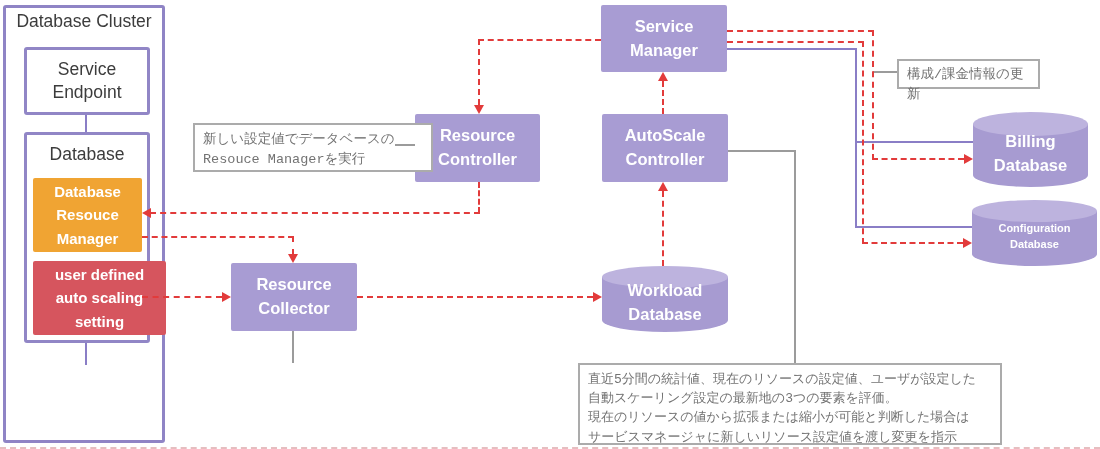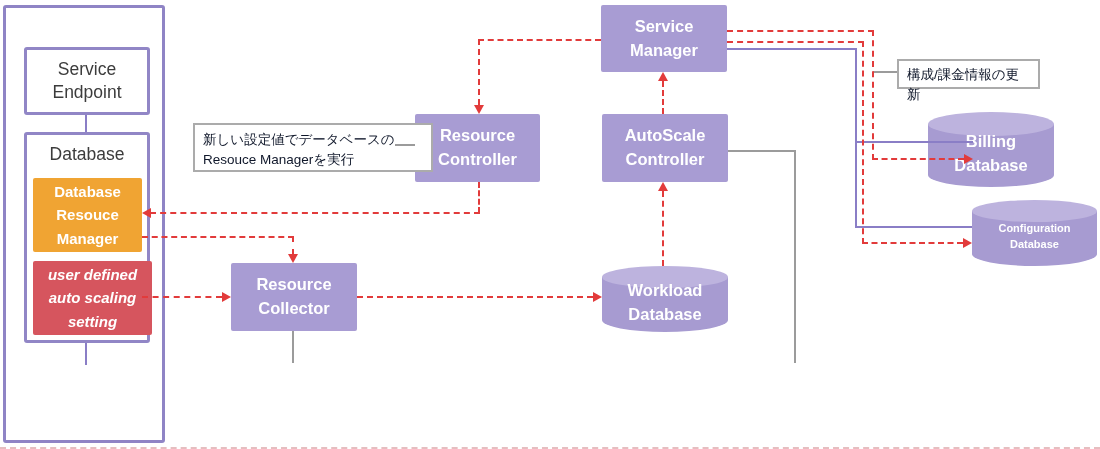--- a/index.html
+++ b/index.html
@@ -20,22 +20,22 @@
     position:absolute; background:#fff; border:3px solid #9186c6; border-radius:3px;
     display:flex; align-items:center; justify-content:center; text-align:center;
     color:#3c3c3c; font-size:17.5px; line-height:1.3; box-sizing:border-box;
   }
   .fillbox {
     position:absolute; color:#fff; border-radius:2px;
     display:flex; align-items:center; justify-content:center; text-align:center;
     font-size:15px; font-weight:600; line-height:1.55;
   }
   .note {
-    position:absolute; background:#fff; border:2px solid #ababab; color:#0f172a;
-    font-size:13.5px; line-height:1.46; padding:5px 8px; box-sizing:border-box;
+    position:absolute; background:#fff; border:2px solid #ababab; color:#737373;
+    font-size:13.5px; line-height:1.46; padding:5px 8px; box-sizing:border-box;font-family:Liberation Mono, monospace;
   }
   
   .cyl { position:absolute; }
   .cyl .top { position:absolute; left:0; right:0; top:0; border-radius:50%; z-index:2; }
   .cyl .body { position:absolute; left:0; right:0; bottom:0; z-index:1; }
   .cyl .txt { position:absolute; inset:0; z-index:3; display:flex; align-items:center;
     justify-content:center; text-align:center; }
   .cyl.purple .top { height:22px; background:#bdb3de; }
   .cyl.purple .body { top:11px; background:#a79bd1; border-radius:0 0 50% 50% / 0 0 12px 12px; }
   .cyl.purple .txt { color:#fff; font-size:16.5px; font-weight:600; line-height:1.45; padding-top:8px; }
@@ -57,39 +57,40 @@
   .tri.d { border-left:5px solid transparent; border-right:5px solid transparent; border-top:9px solid #e23b3b; }
 
   .clipped { position:absolute; left:0; right:0; bottom:0; border-top:2px dashed rgba(205,125,130,0.5); }
 </style>
 </head>
 <body>
 
 <div class="stage">
 
   <div style="position:absolute;left:3px;top:5px;width:162px;height:438px;border:3px solid #8f84c5;border-radius:3px;background:#fff;box-sizing:border-box;"></div>
+  <div style="position:absolute;left:3px;top:11px;width:162px;text-align:center;color:#3c3c3c;font-size:17.5px;">Database Cluster</div>
 
   <div class="wbox" style="left:24px;top:47px;width:126px;height:68px;">
     <span class="lbl">Service
 Endpoint</span>
   </div>
 
   <div class="vl purpleln" style="left:85px;top:115px;height:17px;"></div>
 
   <div class="wbox" style="left:24px;top:132px;width:126px;height:211px;align-items:flex-start;">
     <span class="lbl" style="margin-top:8px;">Database</span>
   </div>
 
   <div class="fillbox" style="left:33px;top:178px;width:109px;height:74px;background:#f0a433;">
     <span class="lbl">Database
 Resouce
 Manager</span>
   </div>
 
-  <div class="fillbox" style="left:33px;top:261px;width:119px;height:74px;background:#d6555e;font-style:italic;">
+  <div class="fillbox" style="left:33px;top:261px;width:133px;height:74px;background:#d6555e;">
     <span class="lbl">user defined
 auto scaling
 setting</span>
   </div>
 
   <div class="vl purpleln" style="left:85px;top:343px;height:22px;"></div>
 
 
   <div class="node" style="left:601px;top:5px;width:126px;height:67px;">
     <span class="lbl">Service
@@ -111,21 +112,21 @@
 Collector</span>
   </div>
 
   <div class="cyl purple" style="left:602px;top:266px;width:126px;height:66px;">
     <div class="top"></div>
     <div class="body"></div>
     <div class="txt lbl">Workload
 Database</div>
   </div>
 
-  <div class="cyl purple" style="left:928px;top:112px;width:126px;height:75px;">
+  <div class="cyl purple" style="left:973px;top:112px;width:115px;height:75px;">
     <div class="top" style="height:24px;"></div>
     <div class="body" style="top:12px;"></div>
     <div class="txt lbl">Billing
 Database</div>
   </div>
 
   <div class="cyl purple" style="left:972px;top:200px;width:125px;height:66px;">
     <div class="top"></div>
     <div class="body"></div>
     <div class="txt lbl" style="font-size:11px;">Configuration
@@ -135,20 +136,26 @@
   <div class="note" style="left:193px;top:123px;width:240px;height:49px;">
     <span class="lbl">新しい設定値でデータベースの
 Resouce Managerを実行</span>
   </div>
 
   <div class="note" style="left:897px;top:59px;width:143px;height:30px;padding-top:4px;">
     <span class="lbl">構成/課金情報の更新</span>
   </div>
 
 
+  <div class="note" style="left:578px;top:363px;width:424px;height:82px;font-size:13px;line-height:1.48;">
+    <span class="lbl">直近5分間の統計値、現在のリソースの設定値、ユーザが設定した
+自動スケーリング設定の最新地の3つの要素を評価。
+現在のリソースの値から拡張または縮小が可能と判断した場合は
+サービスマネージャに新しいリソース設定値を渡し変更を指示</span>
+  </div>
 
   <div class="hl gray" style="left:395px;top:144px;width:20px;"></div>
   <div class="vl gray" style="left:292px;top:331px;height:32px;"></div>
   <div class="hl gray" style="left:728px;top:150px;width:68px;"></div>
   <div class="vl gray" style="left:794px;top:150px;height:213px;"></div>
   <div class="hl gray" style="left:873px;top:71px;width:24px;"></div>
 
   <div class="hl purpleln" style="left:727px;top:48px;width:130px;"></div>
   <div class="vl purpleln" style="left:855px;top:48px;height:180px;"></div>
   <div class="hl purpleln" style="left:855px;top:141px;width:118px;"></div>

